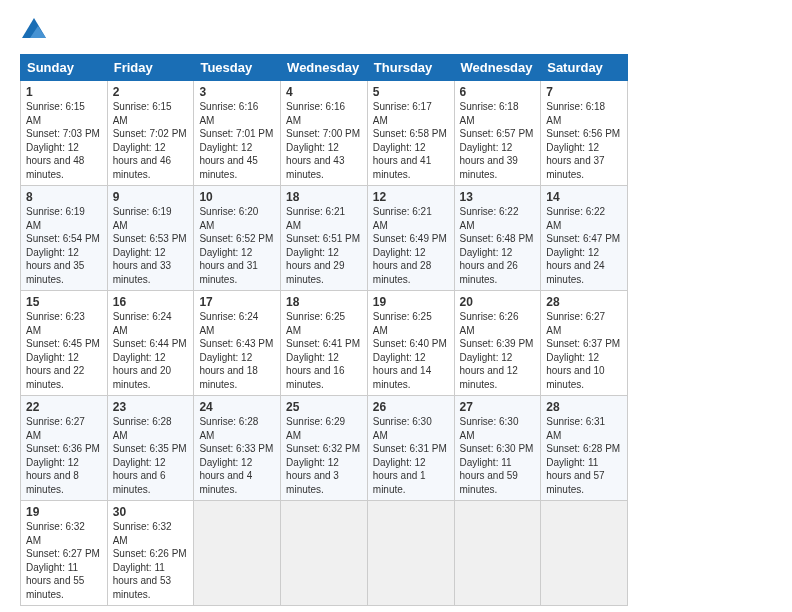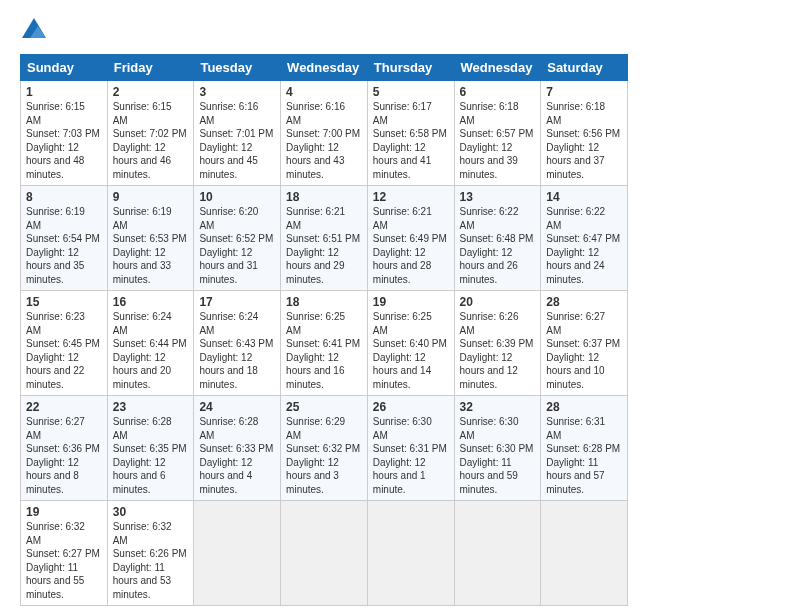--- a/index.html
+++ b/index.html
@@ -153,21 +153,21 @@
           <td><span class="day-num">19</span><span class="day-detail">Sunrise: 6:25 AM<br>Sunset: 6:40 PM<br>Daylight: 12 hours and 14 minutes.</span></td>
           <td><span class="day-num">20</span><span class="day-detail">Sunrise: 6:26 AM<br>Sunset: 6:39 PM<br>Daylight: 12 hours and 12 minutes.</span></td>
           <td><span class="day-num">28</span><span class="day-detail">Sunrise: 6:27 AM<br>Sunset: 6:37 PM<br>Daylight: 12 hours and 10 minutes.</span></td>
         </tr>
         <tr>
           <td><span class="day-num">22</span><span class="day-detail">Sunrise: 6:27 AM<br>Sunset: 6:36 PM<br>Daylight: 12 hours and 8 minutes.</span></td>
           <td><span class="day-num">23</span><span class="day-detail">Sunrise: 6:28 AM<br>Sunset: 6:35 PM<br>Daylight: 12 hours and 6 minutes.</span></td>
           <td><span class="day-num">24</span><span class="day-detail">Sunrise: 6:28 AM<br>Sunset: 6:33 PM<br>Daylight: 12 hours and 4 minutes.</span></td>
           <td><span class="day-num">25</span><span class="day-detail">Sunrise: 6:29 AM<br>Sunset: 6:32 PM<br>Daylight: 12 hours and 3 minutes.</span></td>
           <td><span class="day-num">26</span><span class="day-detail">Sunrise: 6:30 AM<br>Sunset: 6:31 PM<br>Daylight: 12 hours and 1 minute.</span></td>
-          <td><span class="day-num">32</span><span class="day-detail">Sunrise: 6:30 AM<br>Sunset: 6:30 PM<br>Daylight: 11 hours and 59 minutes.</span></td>
+          <td><span class="day-num">27</span><span class="day-detail">Sunrise: 6:30 AM<br>Sunset: 6:30 PM<br>Daylight: 11 hours and 59 minutes.</span></td>
           <td><span class="day-num">28</span><span class="day-detail">Sunrise: 6:31 AM<br>Sunset: 6:28 PM<br>Daylight: 11 hours and 57 minutes.</span></td>
         </tr>
         <tr>
           <td><span class="day-num">19</span><span class="day-detail">Sunrise: 6:32 AM<br>Sunset: 6:27 PM<br>Daylight: 11 hours and 55 minutes.</span></td>
           <td><span class="day-num">30</span><span class="day-detail">Sunrise: 6:32 AM<br>Sunset: 6:26 PM<br>Daylight: 11 hours and 53 minutes.</span></td>
           <td class="empty"></td>
           <td class="empty"></td>
           <td class="empty"></td>
           <td class="empty"></td>
           <td class="empty"></td>

